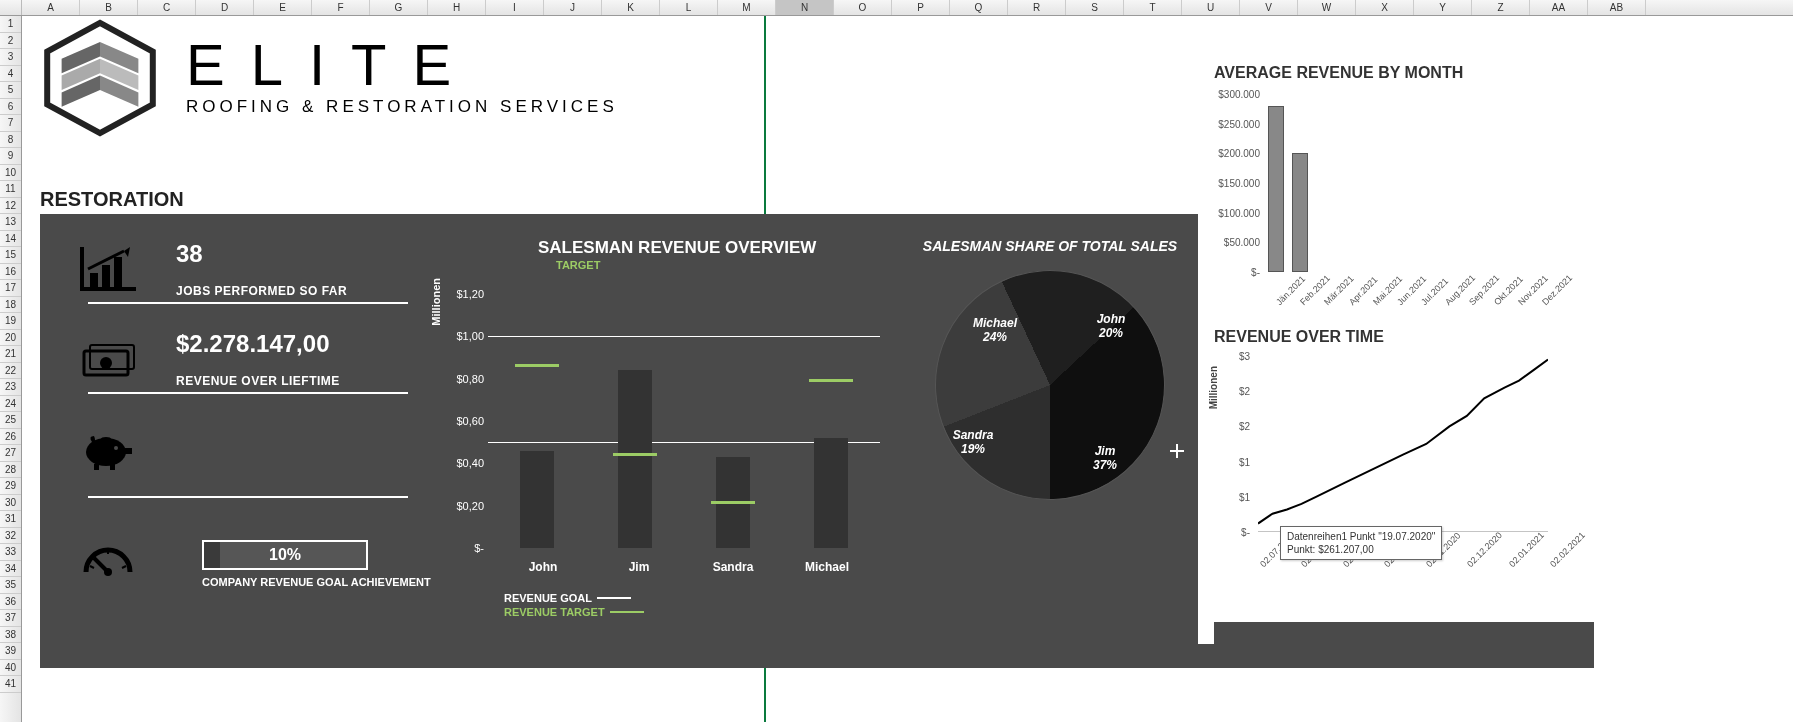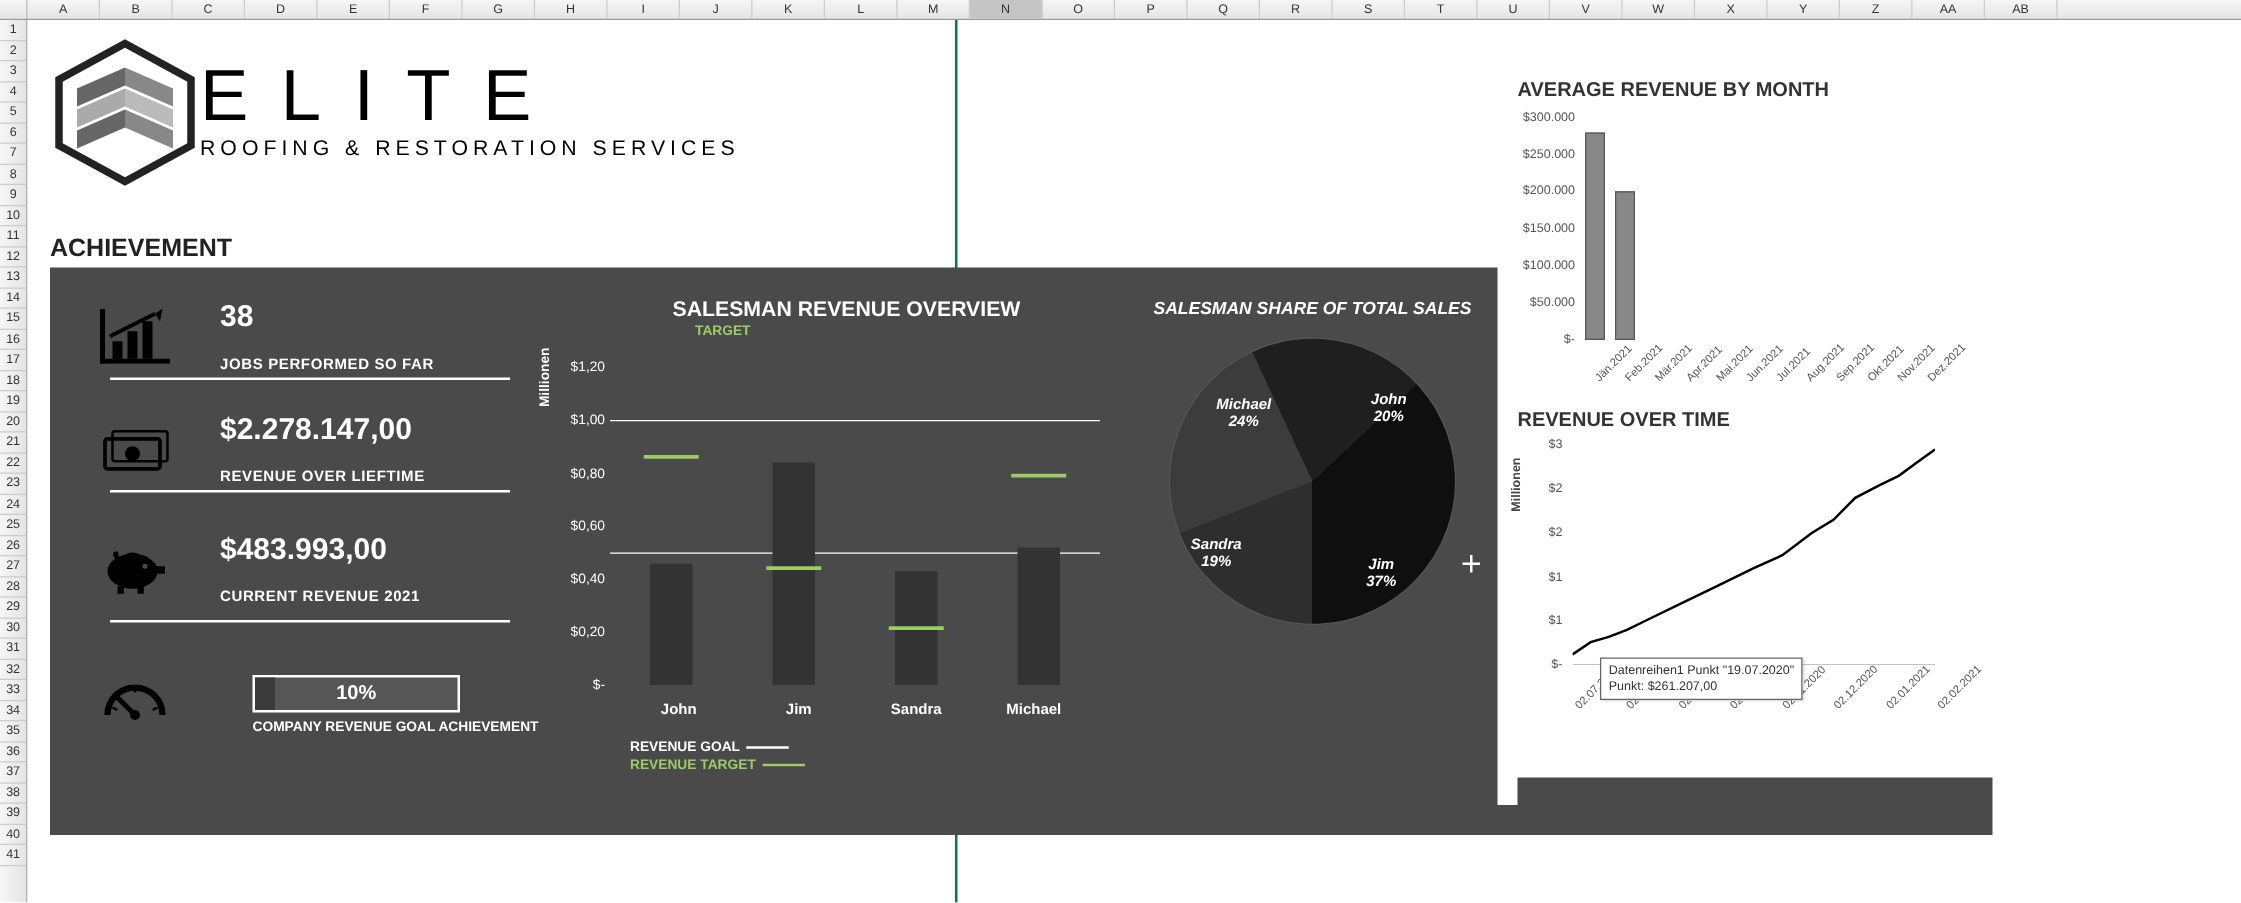--- a/index.html
+++ b/index.html
@@ -27,21 +27,21 @@
     background: linear-gradient(to right,#f6f6f6,#e4e4e4);
     border-right:1px solid #999;
     font-size:10px; color:#333;
   }
   .row-head .r { height:16.5px; border-bottom:1px solid #ccc; text-align:center; line-height:16px;}
   .sheet {
     position:absolute; top:16px; left:22px; right:0; bottom:0;
     background:#fff;
   }
   
-  .logo-wrap { position:absolute; left:18px; top:14px; display:flex; align-items:center; }
+  .logo-wrap { position:absolute; left:18px; top:2px; display:flex; align-items:center; gap:26px;}
   .company-text .elite {
     font-size:58px; font-weight:400; letter-spacing:26px; color:#000;
     font-family: Arial, sans-serif; line-height:0.9;
   }
   .company-text .tag {
     font-size:17px; letter-spacing:4px; color:#000; margin-top:6px;
   }
   .perf-title {
     position:absolute; left:18px; top:172px;
     font-size:20px; font-weight:700; color:#222;
@@ -223,21 +223,21 @@
       <polygon points="50,20 82,34 82,46 50,32" fill="#888"></polygon>
       <polygon points="50,34 82,48 82,60 50,46" fill="#bbb"></polygon>
       <polygon points="50,48 82,62 82,74 50,60" fill="#888"></polygon>
     </svg>
     <div class="company-text">
       <div class="elite">ELITE</div>
       <div class="tag">ROOFING &amp; RESTORATION SERVICES</div>
     </div>
   </div>
 
-  <div class="perf-title">ACHIEVEMENT</div>
+  <div class="perf-title">RESTORATION</div>
 
   <div class="dash">
 
     <div class="kpi" style="top:26px;">
       <div class="icon">
         <svg width="56" height="44" viewBox="0 0 56 44">
             <rect x="0" y="40" width="56" height="4" fill="#000"></rect>
             <rect x="0" y="0" width="4" height="44" fill="#000"></rect>
             <rect x="10" y="26" width="8" height="14" fill="#000"></rect>
             <rect x="22" y="18" width="8" height="22" fill="#000"></rect>
@@ -272,24 +272,20 @@
       <div class="icon">
         <svg width="56" height="44" viewBox="0 0 56 44">
             <ellipse cx="26" cy="24" rx="20" ry="14" fill="#000"></ellipse>
             <rect x="44" y="20" width="8" height="6" fill="#000"></rect>
             <circle cx="36" cy="20" r="2" fill="#4a4a4a"></circle>
             <rect x="14" y="36" width="5" height="6" fill="#000"></rect>
             <rect x="30" y="36" width="5" height="6" fill="#000"></rect>
             <path d="M12 14 Q8 8 14 8 Q16 12 14 16" fill="#000"></path>
             <ellipse cx="26" cy="11" rx="5" ry="2" fill="#000"></ellipse>
           </svg>
-      </div>
-      <div class="txt">
-        <div class="val">$483.993,00</div>
-        <div class="lbl">CURRENT REVENUE 2021</div>
       </div>
     </div>
     <div class="kpi-rule" style="top:282px;"></div>
 
     <div class="kpi" style="top:320px;">
       <div class="icon">
         <svg width="56" height="40" viewBox="0 0 56 40">
             <path d="M6 34 A22 22 0 0 1 50 34" fill="none" stroke="#000" stroke-width="5"></path>
             <line x1="28" y1="34" x2="14" y2="20" stroke="#000" stroke-width="4"></line>
             <circle cx="28" cy="34" r="4" fill="#000"></circle>

